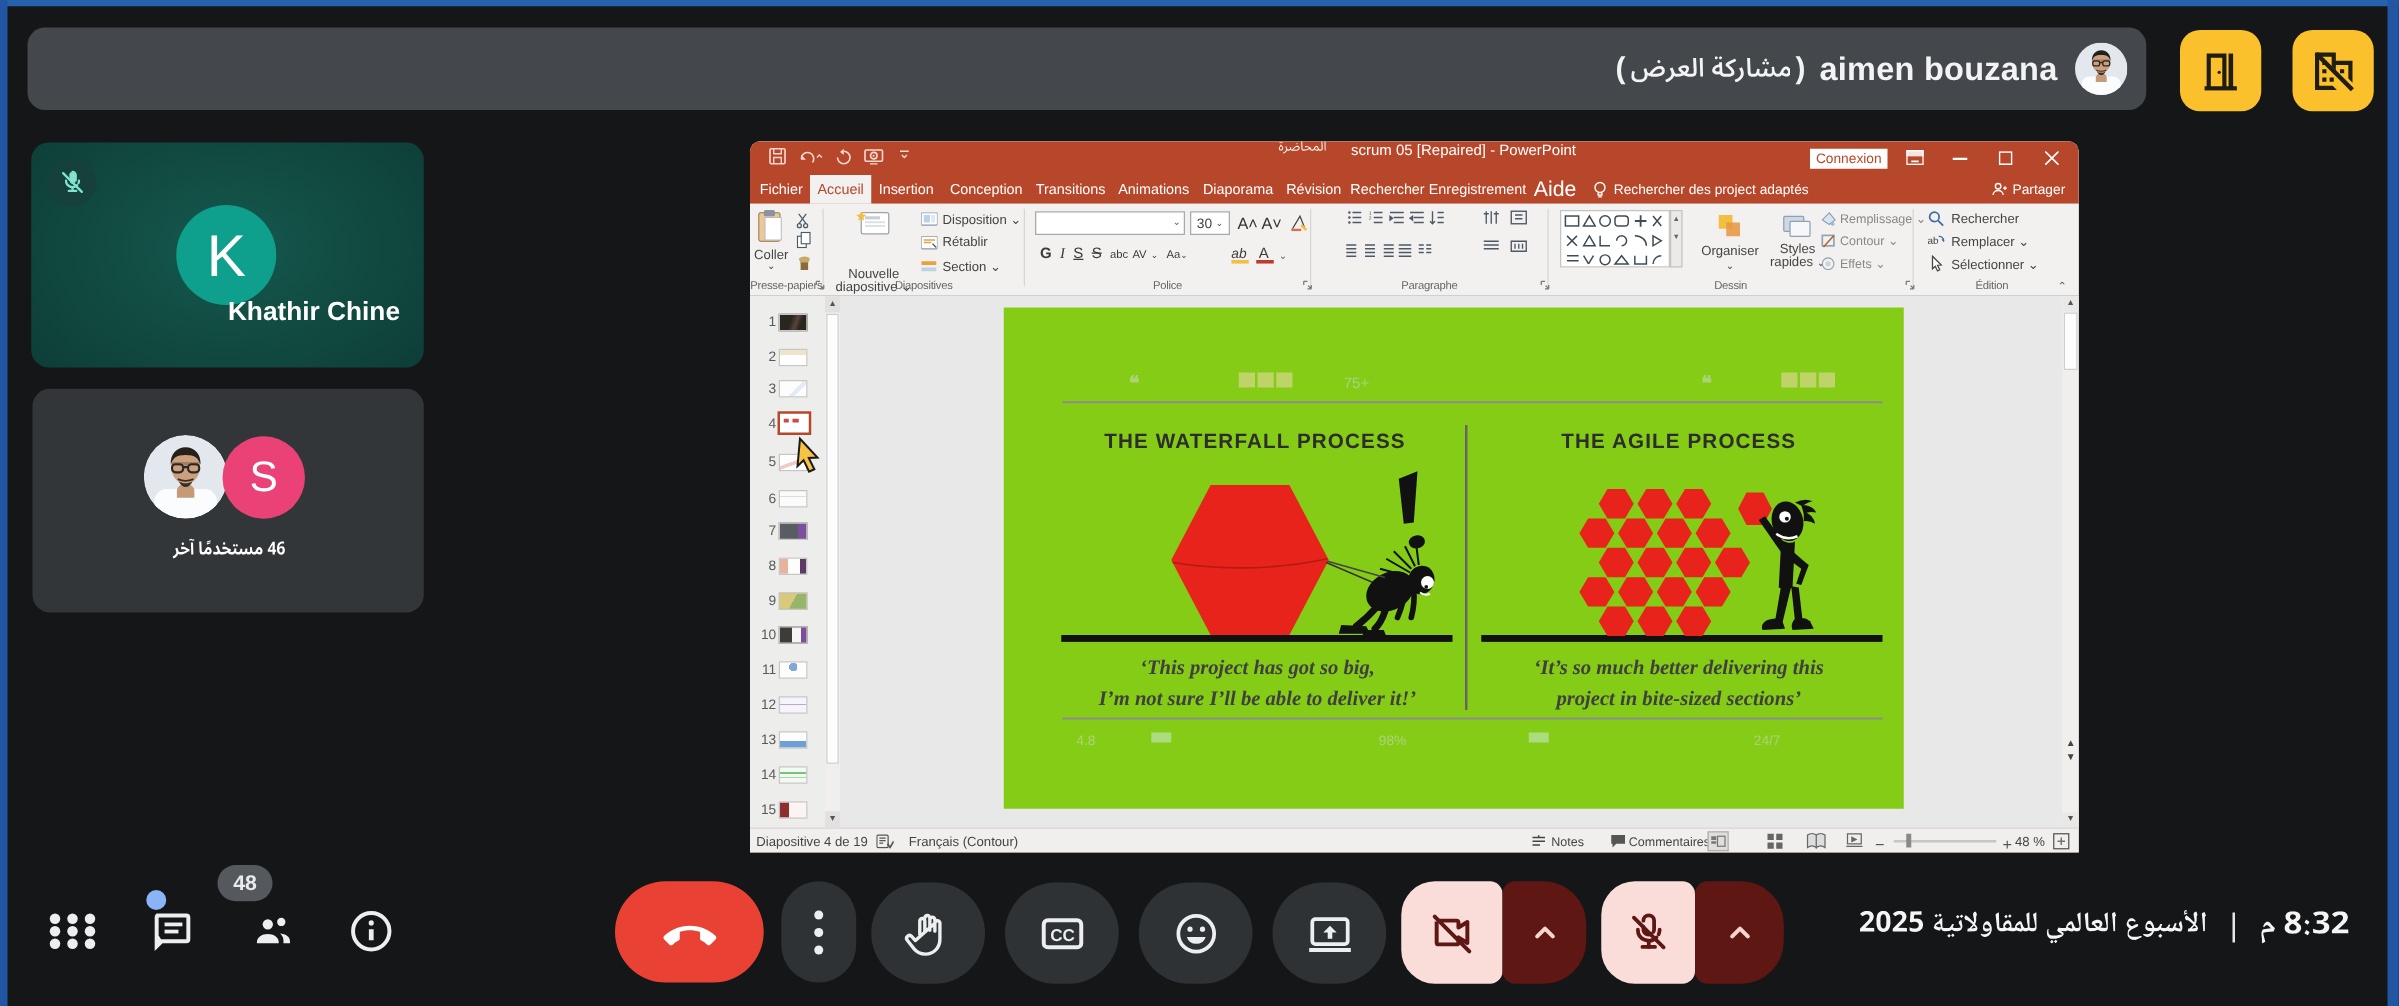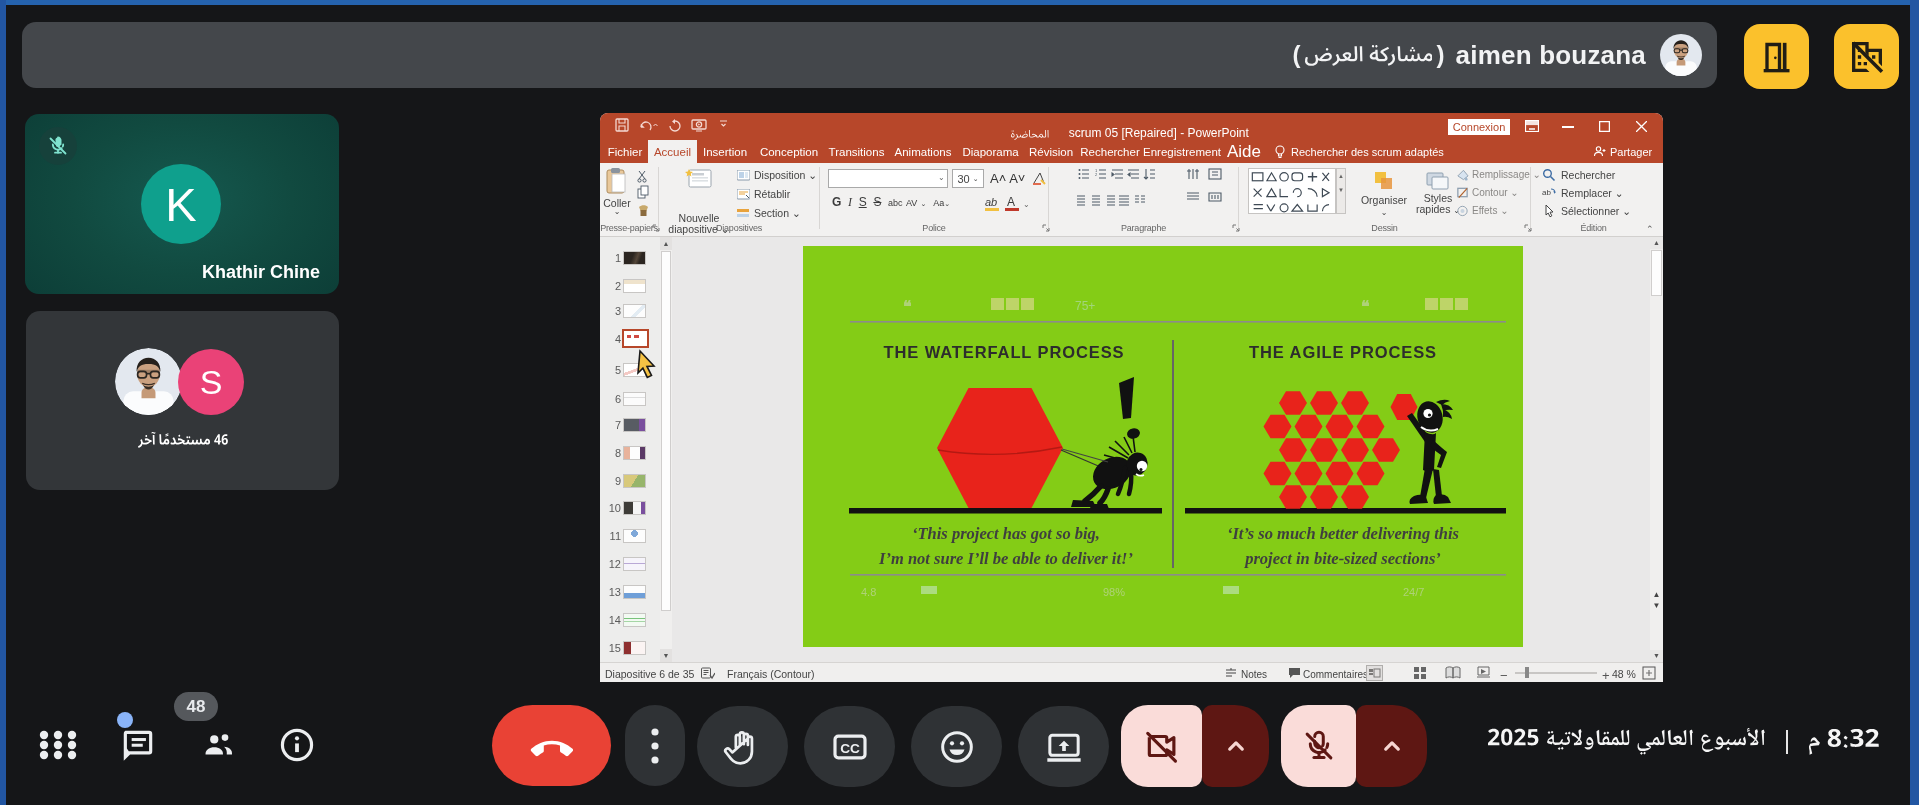--- a/index.html
+++ b/index.html
@@ -7,21 +7,21 @@
 
 #bL{left:0;top:0;width:6px;height:805px;background:#2256a2}
 #bT{left:0;top:0;width:1919px;height:5px;background:#2563ae}
 #bR{right:0;top:0;width:9px;height:805px;background:#2256a2}
 
 #topbar{left:22px;top:22px;width:1695px;height:66px;background:#44474b;border-radius:14px;display:flex;align-items:center;justify-content:flex-end;padding-right:15px}
 #topbar .nm{color:#f2f3f4;font-size:26px;font-weight:bold;letter-spacing:.2px;display:flex;align-items:center;gap:7px}
 .ybtn{width:65px;height:65px;background:#fbc12c;border-radius:16px;display:flex;align-items:center;justify-content:center}
 
 #tile1{left:25px;top:114px;width:314px;height:180px;border-radius:14px;background:radial-gradient(ellipse 200px 140px at 50% 47%,#15594f 0%,#114a40 55%,#0d3f38 100%)}
-#tile1 .nm{position:absolute;right:19px;bottom:11px;color:#fff;font-size:18px;font-weight:bold}
+#tile1 .nm{position:absolute;right:19px;bottom:32px;color:#fff;font-size:21px;font-weight:bold}
 #micbadge{position:absolute;left:14px;top:13px;width:38px;height:38px;border-radius:50%;background:#16413b;display:flex;align-items:center;justify-content:center}
 #kav{position:absolute;left:116px;top:50px;width:80px;height:80px;border-radius:50%;background:#0fa08d;color:#fff;font-size:47px;display:flex;align-items:center;justify-content:center}
 #tile2{left:26px;top:311px;width:313px;height:179px;border-radius:14px;background:#333639}
 #tile2 .nm{position:absolute;left:0;right:0;top:120px;text-align:center;color:#fff;font-weight:bold;font-size:19px}
 
 .cbtn{position:absolute;background:#2f3235;border-radius:45px;display:flex;align-items:center;justify-content:center}
 #leave{left:492px;top:705px;width:119px;height:81px;background:#e94235;border-radius:41px}
 
 #clock{position:absolute;right:40px;top:728px;display:flex;align-items:center;gap:14px}
 </style></head><body>
@@ -141,21 +141,21 @@
 <g transform="translate(84,2)">
               <rect x="0" y="1" width="14" height="9" rx="1"></rect>
               <circle cx="7" cy="5.5" r="2.6"></circle>
               <path d="M6.2 4.5l2 1-2 1z" fill="#f5d9d2" stroke="none"></path>
               <path d="M4 12h6" stroke-width="1"></path>
             </g>
 <g transform="translate(112,4)">
               <path d="M0 0h7M1.5 3l2 2 2-2" stroke-width="1.2"></path>
             </g>
 </svg></div>
-<div style="position:absolute;left:380px;top:0;width:300px;height:27px;display:flex;align-items:flex-end;justify-content:center;gap:20px;color:#fff;font-size:12px">
+<div style="position:absolute;left:392px;top:0;width:300px;height:27px;display:flex;align-items:flex-start;justify-content:center;gap:20px;color:#fff;font-size:12px">
           <svg style="width:37.6px;height:10px;vertical-align:middle;" viewBox="0 0 500 133" preserveAspectRatio="none">
             <path d="M220,61 213,53 203,49 192,49 182,52 165,63 154,74 142,90 136,88 131,83 131,73 133,68 133,64 124,62 120,78 116,85 110,89 98,89 92,84 80,54 78,53 69,58 72,62 78,76 79,89 77,96 74,102 63,113 50,120 45,124 45,126 48,132 67,123 80,111 89,95 92,98 97,100 110,100 118,97 125,90 130,96 134,98 153,102 183,102 202,98 213,92 217,88 221,81 222,67Z M211,69 212,73 211,78 205,85 199,88 187,91 154,90 159,83 171,71 179,65 187,61 202,60 206,62Z M21,35 17,38 15,44 16,44 17,47 9,55 2,67 0,73 0,83 3,90 9,96 17,99 29,99 37,96 43,90 47,80 47,70 45,63 40,54Z M25,52 32,59 36,65 38,71 38,78 36,83 33,86 29,88 19,88 16,87 12,83 10,76 14,64 18,58Z M191,20 187,24 187,29 191,33 196,33 200,29 200,24 196,20Z M32,8 28,12 28,17 32,21 37,21 41,17 41,12 37,8Z M12,8 8,12 8,17 12,21 17,21 21,17 21,12 17,8Z M486,0 489,99 499,99 497,0Z M239,0 242,81 246,93 253,98 260,100 288,99 307,93 328,82 335,94 345,99 365,100 372,97 378,89 381,87 391,97 402,102 411,102 416,100 423,94 428,98 434,100 453,99 461,95 466,87 467,82 467,59 464,0 454,0 456,84 450,89 436,89 432,87 427,81 420,64 415,56 411,52 401,49 392,52 384,59 379,66 370,84 364,89 346,88 339,82 339,78 346,77 345,68 335,67 319,58 305,52 300,51 281,52 278,53 280,63 302,62 306,63 321,70 322,74 310,81 293,87 283,89 261,89 255,85 253,79 250,0Z M399,60 404,61 409,66 415,79 415,87 411,91 402,91 396,88 385,76 391,66Z" fill="#ffffff" fill-rule="evenodd"></path>
           </svg>
           <span> scrum 05 [Repaired]  -  PowerPoint</span>
         </div>
 <div style="position:absolute;left:848px;top:6px;width:62px;height:16px;background:#fff;display:flex;align-items:center;justify-content:center;color:#b7472a;font-size:11px">Connexion</div>
 <svg style="position:absolute;left:925px;top:7px" width="14" height="12" viewBox="0 0 14 12" fill="none" stroke="#fff" stroke-width="1.2">
           <rect x="0.5" y="0.5" width="13" height="11"></rect>
           <rect x="0.5" y="0.5" width="13" height="4" fill="#fff" opacity="0.85"></rect>
           <path d="M4 9h6" stroke-width="1.4"></path>
@@ -180,21 +180,21 @@
 <div style="position:absolute;left:363px;top:0;width:55px;height:23px;color:#fff;font-size:11.5px;display:flex;align-items:center;justify-content:center">Diaporama</div>
 <div style="position:absolute;left:428px;top:0;width:46px;height:23px;color:#fff;font-size:11.5px;display:flex;align-items:center;justify-content:center">Révision</div>
 <div style="position:absolute;left:485px;top:0;width:50px;height:23px;color:#fff;font-size:11.5px;display:flex;align-items:center;justify-content:center">Rechercher</div>
 <div style="position:absolute;left:545px;top:0;width:74px;height:23px;color:#fff;font-size:11.5px;display:flex;align-items:center;justify-content:center">Enregistrement</div>
 <div style="position:absolute;left:631px;top:0;width:26px;height:23px;color:#fff;font-size:17px;display:flex;align-items:center;justify-content:center">Aide</div>
 <div style="position:absolute;left:674px;top:0;height:23px;display:flex;align-items:center;gap:5px;color:#fff;font-size:11px">
 <svg width="12" height="14" viewBox="0 0 12 14" fill="none" stroke="#fff" stroke-width="1.1">
             <circle cx="6" cy="5" r="4"></circle>
             <path d="M4.5 9v2h3V9M4.5 12.5h3"></path>
           </svg>
-<span>Rechercher des scrum adaptés</span>
+<span>Rechercher des project adaptés</span>
         </div>
 <div style="position:absolute;left:993px;top:0;height:23px;display:flex;align-items:center;gap:4px;color:#fff;font-size:11px">
 <svg width="13" height="13" viewBox="0 0 13 13" fill="none" stroke="#fff" stroke-width="1.1">
             <circle cx="5.5" cy="4" r="2.2"></circle>
             <path d="M1.5 11c0-2.2 1.8-3.6 4-3.6s4 1.4 4 3.6"></path>
             <path d="M9.5 5.5h3M11 4v3"></path>
           </svg>
 <span>Partager</span>
         </div>
 </div>
@@ -572,21 +572,21 @@
 <text x="540" y="318" font-size="16.5" text-anchor="middle">project in bite-sized sections’</text>
 </g>
 </svg></div>
 <div style="position:absolute;left:1050px;top:124px;width:13px;height:425px;background:#f0efee">
 <div style="position:absolute;left:0;top:0;width:13px;height:12px;background:#e9e8e7;font-size:7px;text-align:center;line-height:12px;color:#555">▲</div>
 <div style="position:absolute;left:1px;top:13px;width:11px;height:46px;background:#fdfdfd;border:1px solid #d0cecd"></div>
 <div style="position:absolute;left:0;top:352px;width:13px;font-size:8px;text-align:center;line-height:11px;color:#444">▲<br>▼<br></div>
 <div style="position:absolute;left:0;bottom:0;width:13px;height:12px;background:#e9e8e7;font-size:7px;text-align:center;line-height:12px;color:#555">▼</div>
       </div>
 <div style="position:absolute;left:0;top:549px;width:1063px;height:20px;background:#f0efee;border-top:1px solid #d6d4d2;font-size:11px;color:#444">
-<span style="position:absolute;left:5px;top:5px;font-size:10.5px">Diapositive 6 de 35</span>
+<span style="position:absolute;left:5px;top:5px;font-size:10.5px">Diapositive 4 de 19</span>
 <svg style="position:absolute;left:101px;top:4px" width="14" height="12" viewBox="0 0 14 12" fill="none" stroke="#555" stroke-width="1">
           <rect x="0.5" y="1" width="9" height="10" rx="1"></rect>
           <path d="M2.5 3.5h5M2.5 5.5h5M2.5 7.5h3"></path>
           <path d="M9 8l2 3 3-5" stroke-width="1.3"></path>
         </svg>
 <span style="position:absolute;left:127px;top:5px;font-size:10.5px">Français (Contour)</span>
 <svg style="position:absolute;left:625px;top:5px" width="12" height="11" viewBox="0 0 12 11" stroke="#444" fill="none">
           <path d="M1 2h10M1 5h10M1 8h6" stroke-width="1.2"></path>
           <path d="M6 0v2" stroke-width="1"></path>
         </svg>

